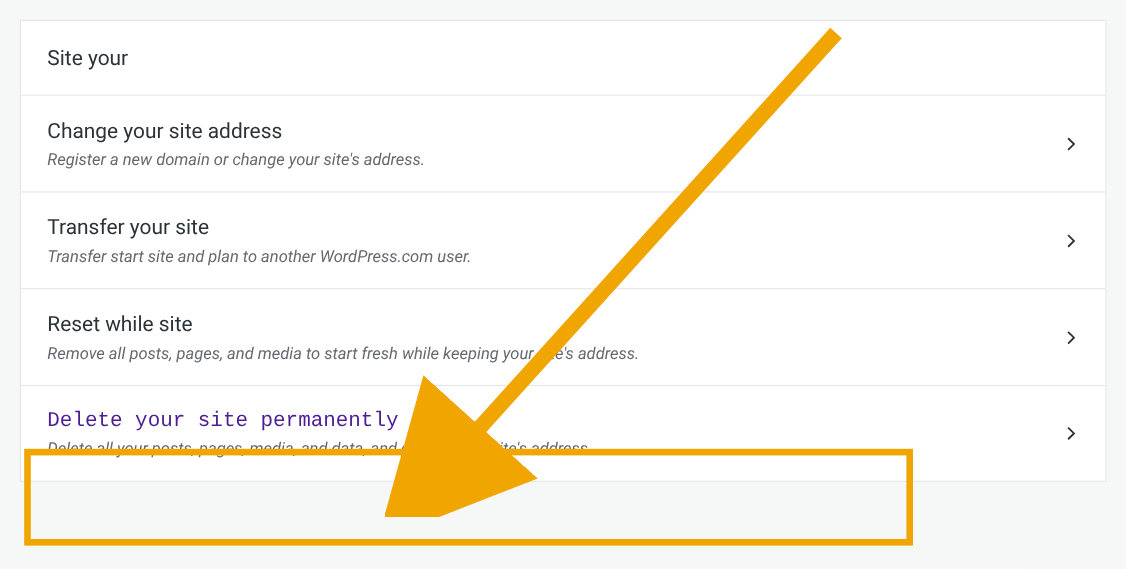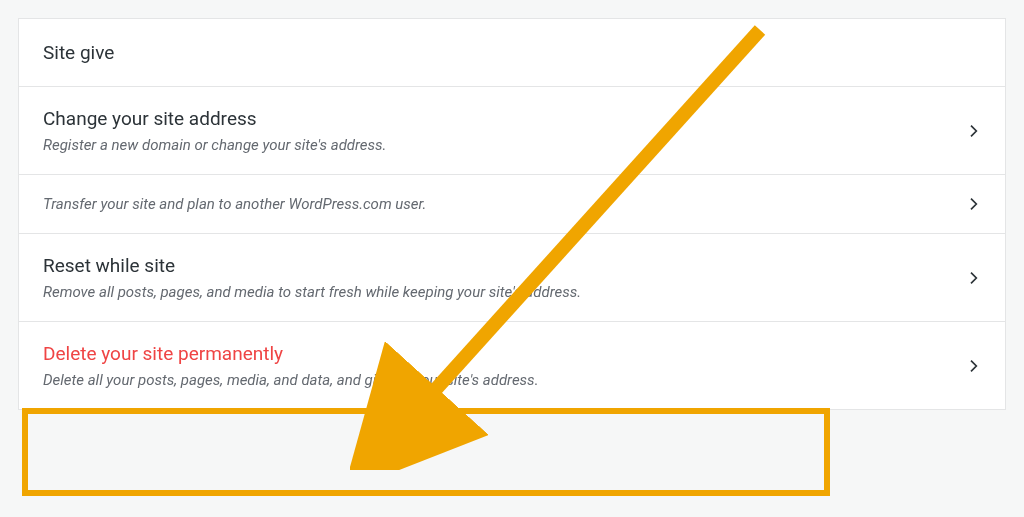--- a/index.html
+++ b/index.html
@@ -36,21 +36,21 @@
     .row-title {
       font-size: 19px;
       color: #2c3338;
       margin-bottom: 6px;
     }
     .row-desc {
       font-size: 15px;
       color: #646970;
       font-style: italic;
     }
-    .danger .row-title { color: #ef4444; }
+    .danger .row-title { color: #4c1d95; font-family: Liberation Mono, monospace; }
     .chevron {
       width: 16px;
       height: 16px;
       flex-shrink: 0;
       margin-left: 16px;
     }
     .chevron svg { width: 100%; height: 100%; }
     .highlight-box {
       position: absolute;
       border: 6px solid #f0a500;
@@ -59,37 +59,38 @@
     .arrow-box {
       position: absolute;
       pointer-events: none;
     }
   </style>
 </head>
 <body>
 
 <div class="card">
 
-  <div class="section-header">Site give</div>
+  <div class="section-header">Site your</div>
 
   <div class="row">
     <div class="row-text">
       <div class="row-title">Change your site address</div>
       <div class="row-desc">Register a new domain or change your site's address.</div>
     </div>
     <span class="chevron">
       <svg viewBox="0 0 24 24" fill="none" stroke="#2c3338" stroke-width="2.5">
           <polyline points="9 4 17 12 9 20"></polyline>
         </svg>
     </span>
   </div>
 
   <div class="row">
     <div class="row-text">
-      <div class="row-desc">Transfer your site and plan to another WordPress.com user.</div>
+      <div class="row-title">Transfer your site</div>
+      <div class="row-desc">Transfer start site and plan to another WordPress.com user.</div>
     </div>
     <span class="chevron">
       <svg viewBox="0 0 24 24" fill="none" stroke="#2c3338" stroke-width="2.5">
           <polyline points="9 4 17 12 9 20"></polyline>
         </svg>
     </span>
   </div>
 
   <div class="row">
     <div class="row-text">

